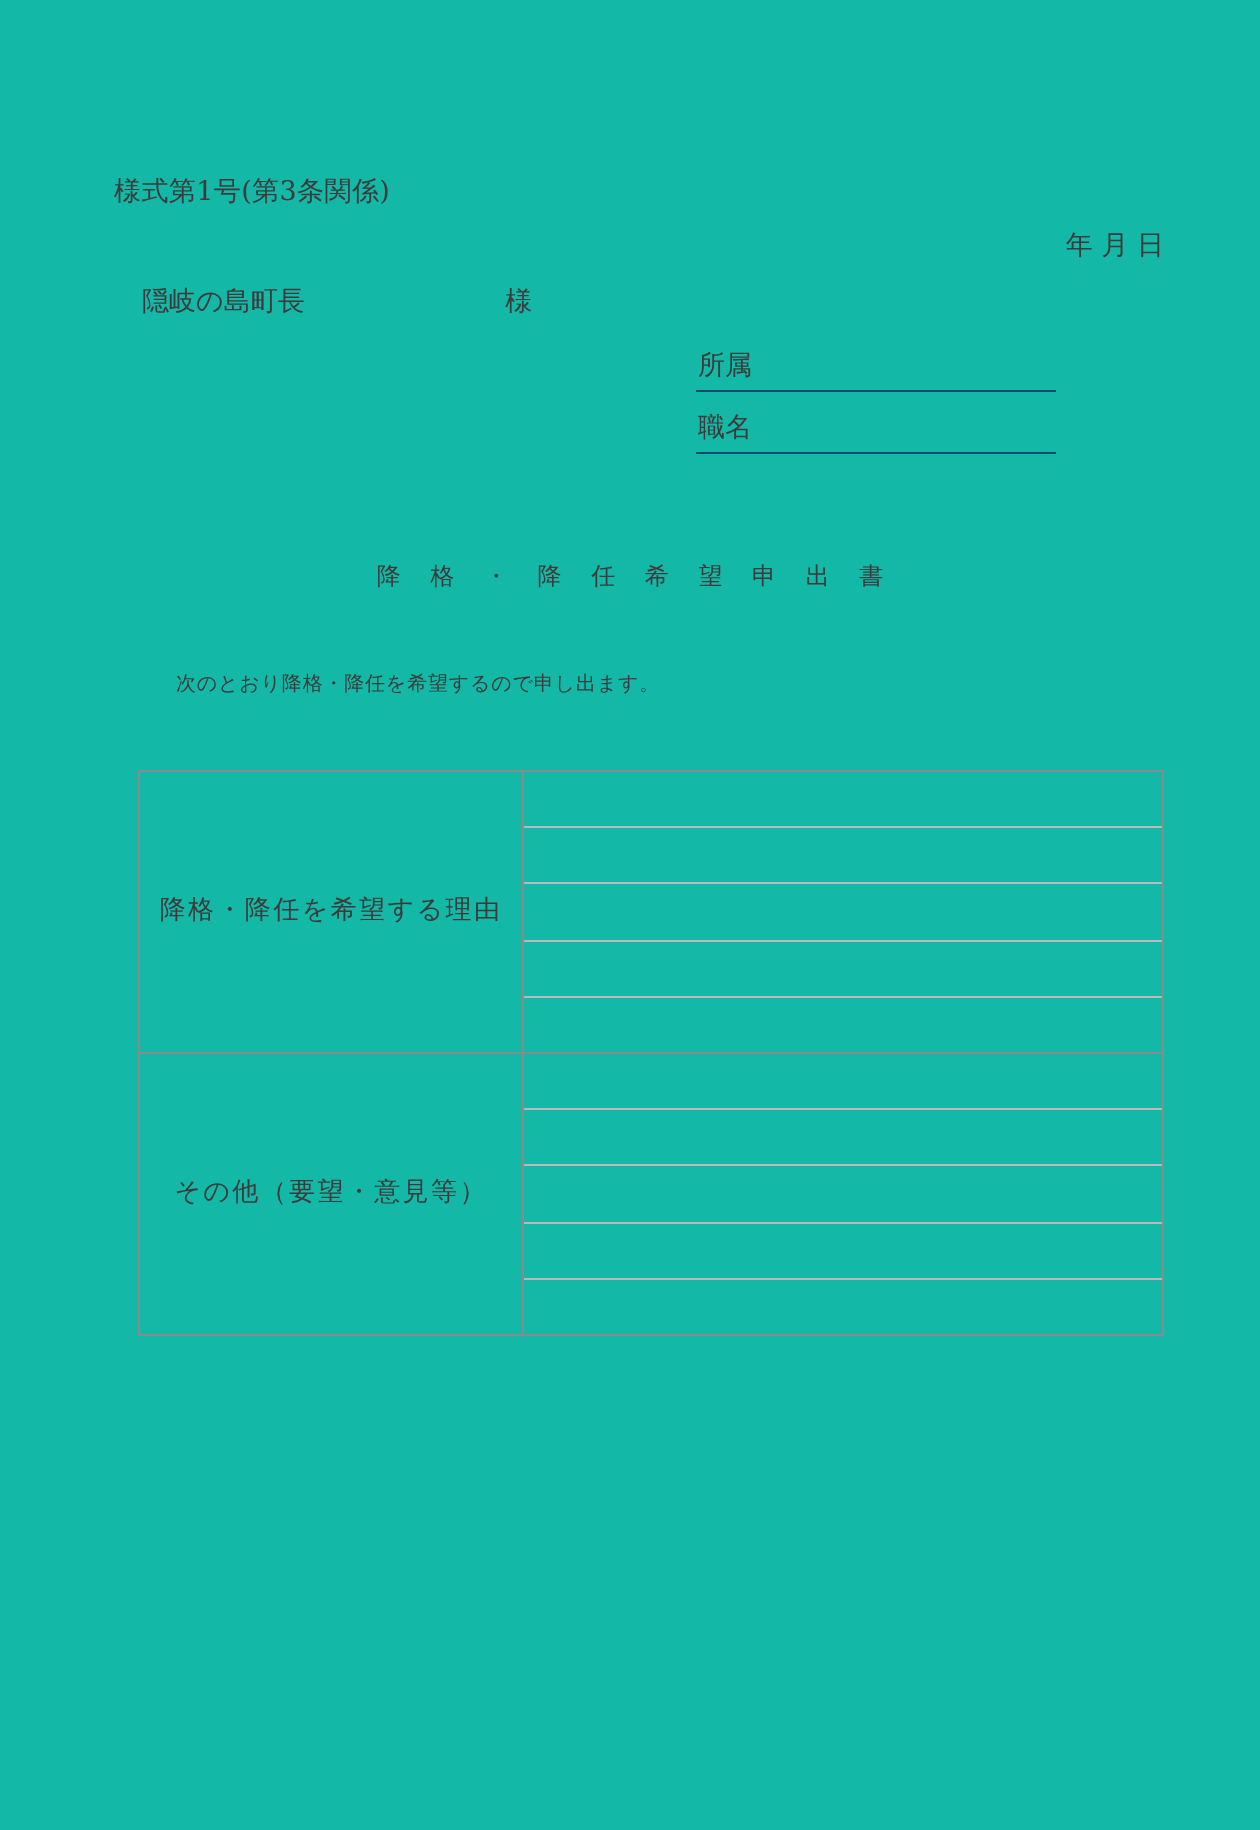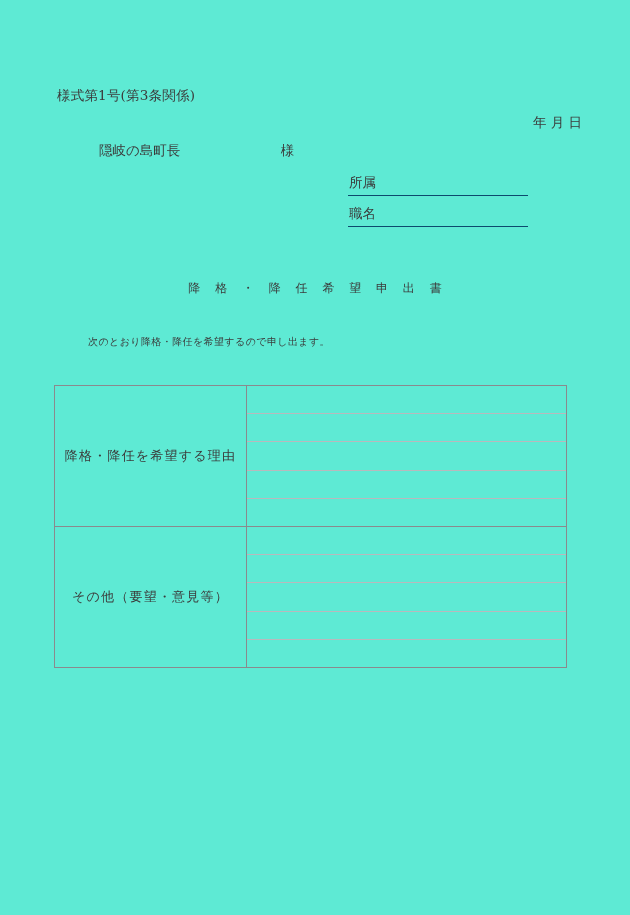--- a/index.html
+++ b/index.html
@@ -12,21 +12,21 @@
     height: 915px;
     position: relative;
     font-family: "DejaVu Serif", "Liberation Serif", serif;
     color: #3b3b3b;
     -webkit-font-smoothing: antialiased;
   }
 
   .page {
     position: absolute;
     inset: 0;
-    background: #5eead4;
+    background: #14b8a6;
   }
 
   
   .form-number {
     position: absolute;
     left: 57px;
     top: 87px;
     font-size: 13.5px;
     letter-spacing: 0.2px;
     white-space: nowrap;
@@ -46,21 +46,20 @@
   }
   .date-line .gap-y { width: 34px; }
   .date-line .gap-m { width: 30px; }
 
   .addressee {
     position: absolute;
     left: 71px;
     top: 142px;
     font-size: 13.5px;
     white-space: nowrap;
-    margin-left: 28px;
   }
   .addressee .sama {
     display: inline-block;
     margin-left: 96px;
   }
 
   
   .signer-block {
     position: absolute;
     left: 348px;
@@ -107,21 +106,21 @@
     left: 88px;
     top: 335px;
     font-size: 10px;
     letter-spacing: 0.4px;
     white-space: nowrap;
   }
 
   
   .form-table {
     position: absolute;
-    left: 54px;
+    left: 69px;
     top: 385px;
     width: 504px;
     border-collapse: collapse;
     table-layout: fixed;
   }
   .form-table > tbody > tr > td {
     border: 1px solid #8a8a8d;
     padding: 0;
     vertical-align: middle;
   }

